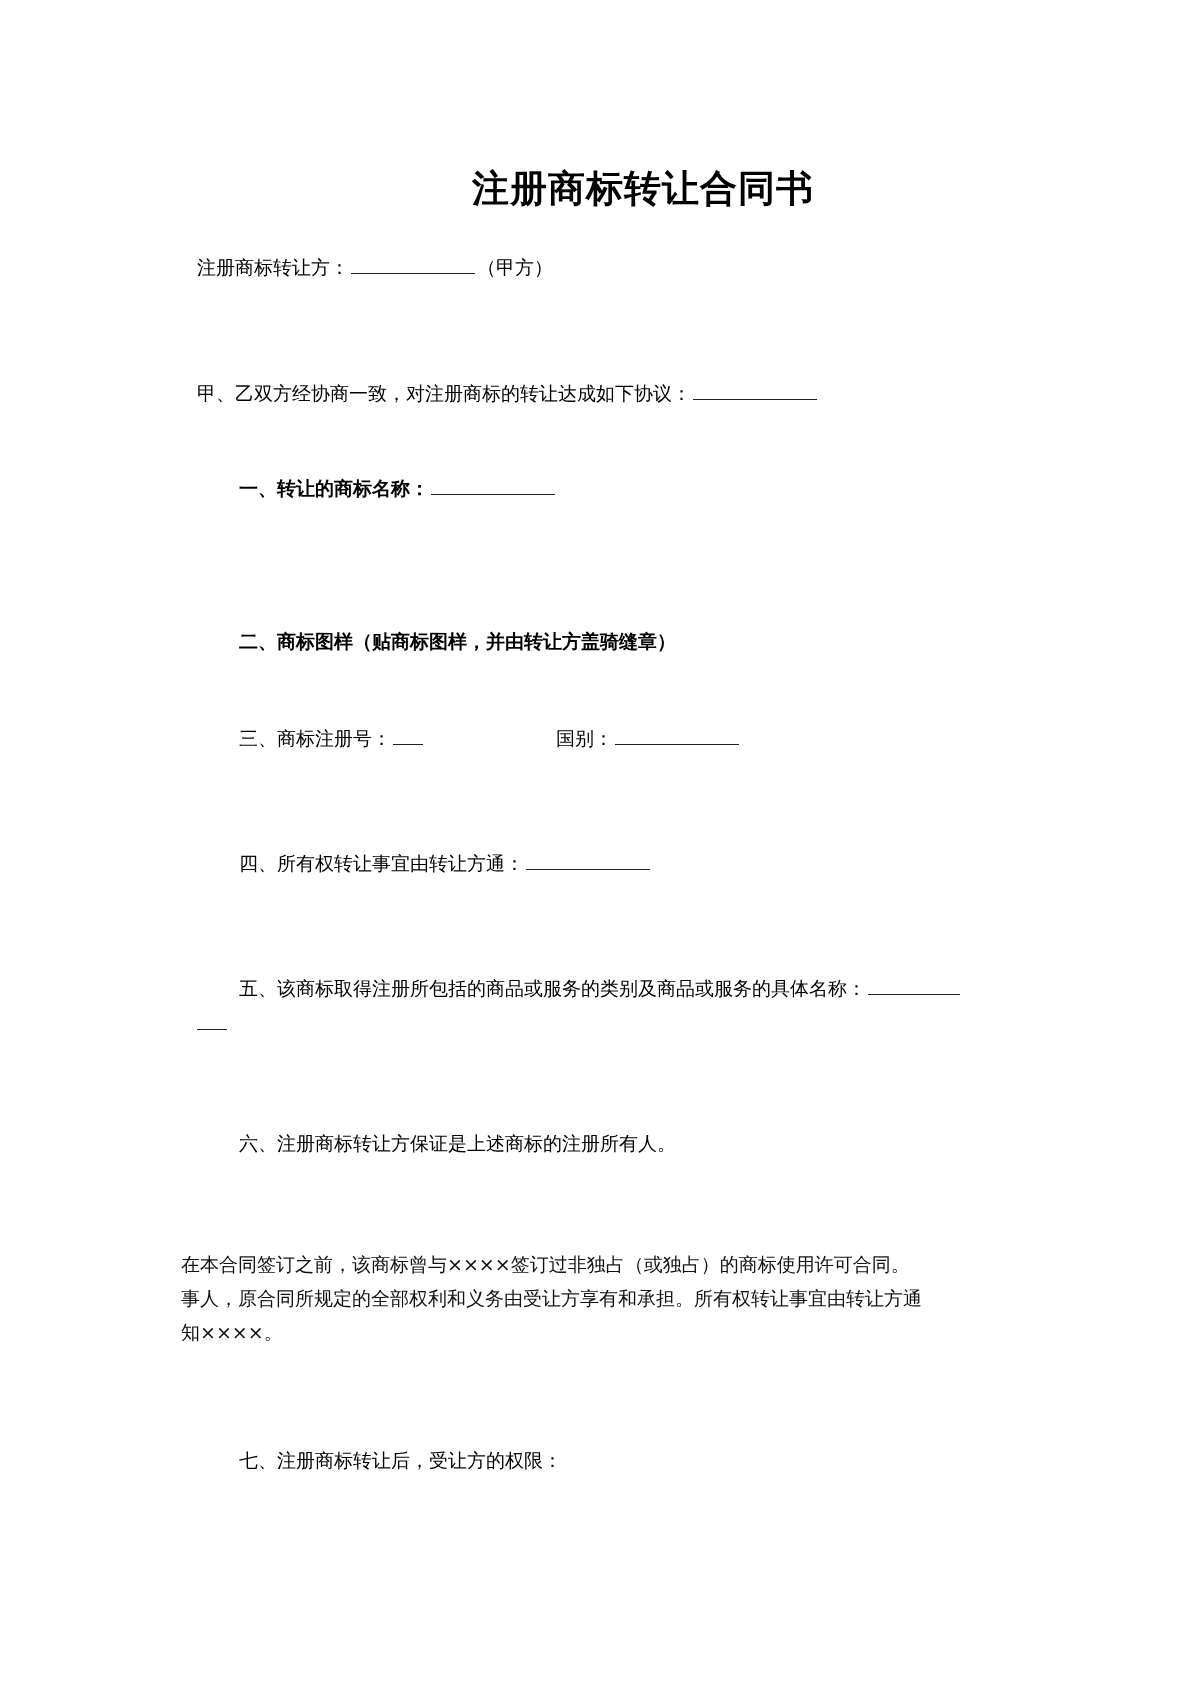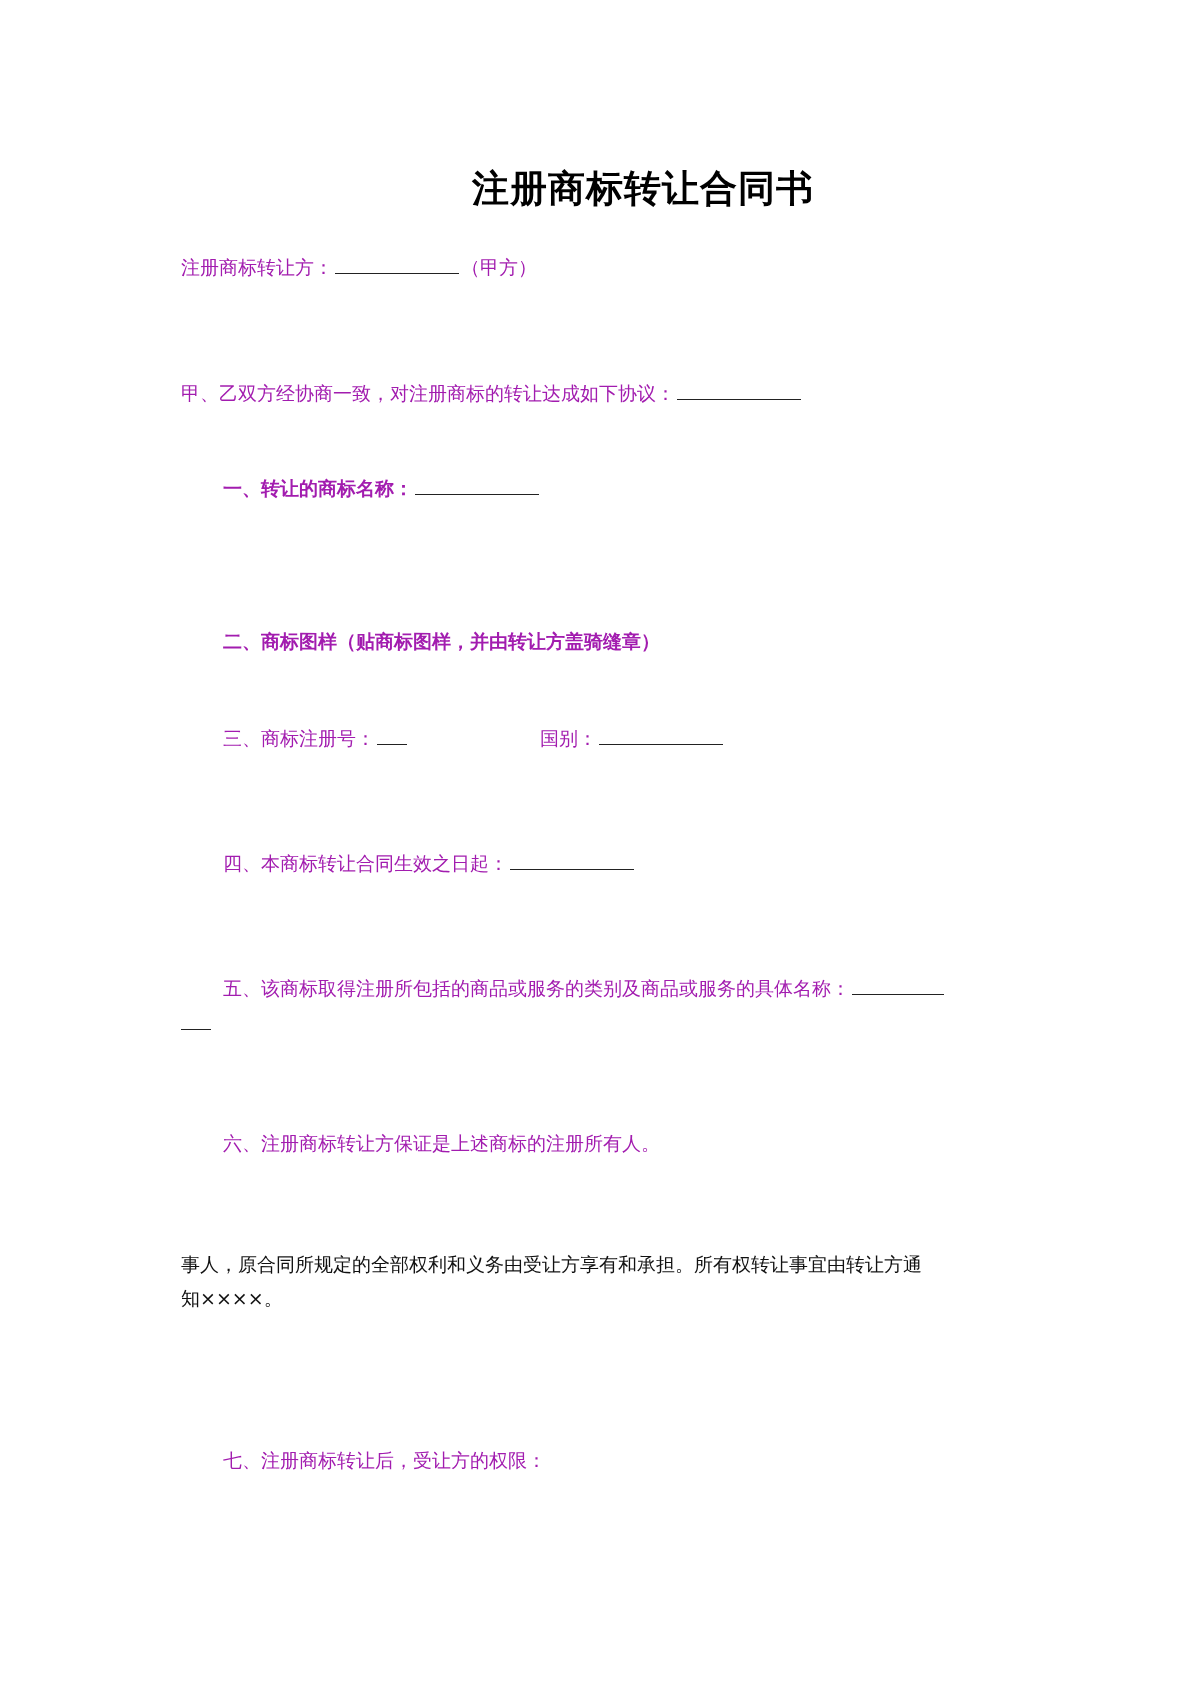--- a/index.html
+++ b/index.html
@@ -32,21 +32,22 @@
       letter-spacing: 1px;
       line-height: 44px;
       color: #000;
       padding-left: 48px;
     }
     .line {
       position: absolute;
       font-size: 19px;
       line-height: 30px;
       white-space: nowrap;
-      color: #a21caf;
+      color: #000000;
+      margin-left: 16px;
     }
     .blank {
       display: inline-block;
       border-bottom: 1px solid #222;
       height: 20px;
       vertical-align: baseline;
       margin: 0 2px;
     }
     .blank.long { width: 124px; }
     .blank.short { width: 30px; }
@@ -85,35 +86,36 @@
   </div>
 
   <div class="line" style="left:223px; top:723px;">
     <span>三、商标注册号：</span><span class="blank short"></span>
   </div>
   <div class="line" style="left:540px; top:723px;">
     <span>国别：</span><span class="blank long"></span>
   </div>
 
   <div class="line" style="left:223px; top:848px;">
-    <span>四、本商标转让合同生效之日起：</span><span class="blank long"></span>
+    <span>四、所有权转让事宜由转让方通：</span><span class="blank long"></span>
   </div>
 
   <div class="line" style="left:223px; top:973px;">
     <span>五、该商标取得注册所包括的商品或服务的类别及商品或服务的具体名称：</span><span class="blank" style="width:92px;"></span>
   </div>
   <div class="line" style="left:181px; top:1008px;">
     <span class="blank short" style="margin-left:0;"></span>
   </div>
 
   <div class="line" style="left:223px; top:1128px;">
     <span>六、注册商标转让方保证是上述商标的注册所有人。</span>
   </div>
 
   <div class="para" style="top:1247px;">
+    <span>在本合同签订之前，该商标曾与××××签订过非独占（或独占）的商标使用许可合同。</span>
     <span>事人，原合同所规定的全部权利和义务由受让方享有和承担。所有权转让事宜由转让方通</span>
     <span>知××××。</span>
   </div>
 
   <div class="line" style="left:223px; top:1445px;">
     <span>七、注册商标转让后，受让方的权限：</span>
   </div>
 
 </div>
 

